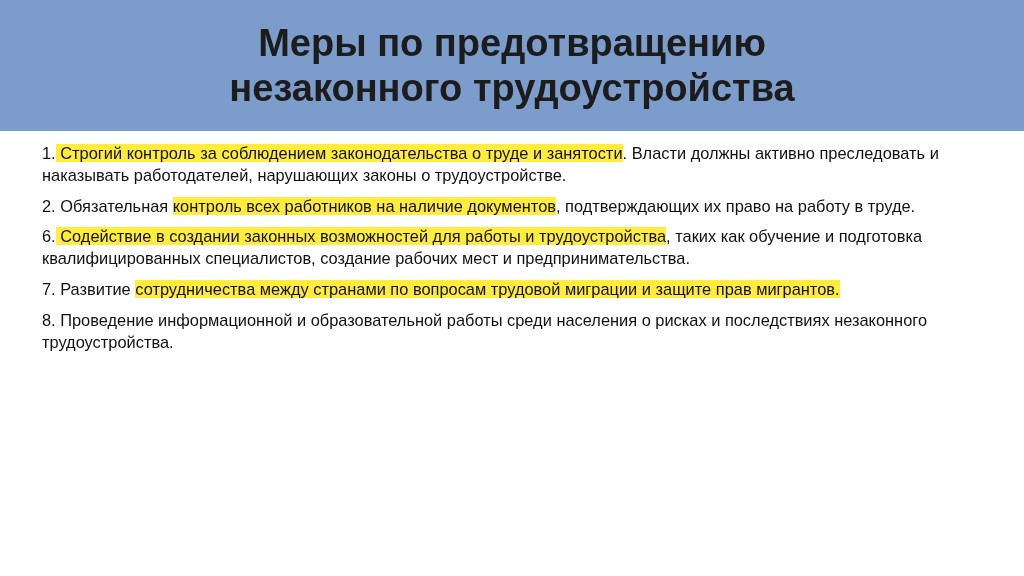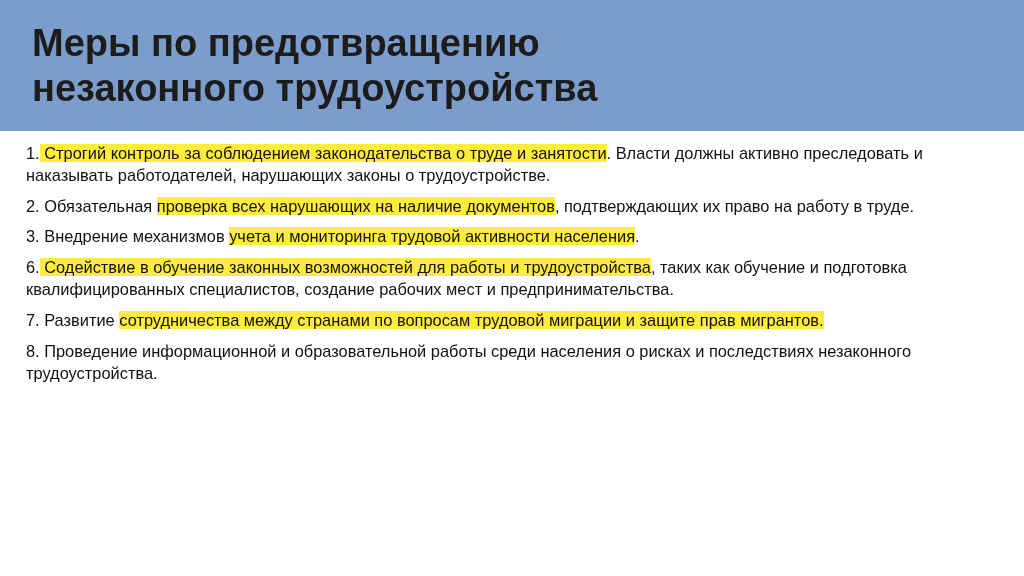--- a/index.html
+++ b/index.html
@@ -26,35 +26,35 @@
     top: 0;
     width: 1024px;
     height: 131px;
     background: #7c9dcb;
     display: flex;
     align-items: center;
     justify-content: center;
   }
   .title-text {
     width: 960px;
-    text-align: left;
+    text-align: center;
     color: #1c1c1c;
     font-size: 38px;
     font-weight: bold;
     line-height: 1.16;
     letter-spacing: 0px;
     white-space: pre-line;
   }
   .body-area {
     position: absolute;
     left: 0;
     top: 131px;
     width: 1024px;
     height: 445px;
-    padding: 12px 24px 0 26px;
+    padding: 12px 24px 0 42px;
     box-sizing: border-box;
   }
   .para {
     font-size: 16.4px;
     color: #111111;
     line-height: 1.33;
     margin: 0 0 9px 0;
     text-align: left;
   }
   .para:last-child {
@@ -72,21 +72,20 @@
 <div class="slide">
 
   <div class="title-band">
     <div class="title-text">Меры по предотвращению
 незаконного трудоустройства</div>
   </div>
 
   <div class="body-area">
     <div id="list-root">
         <p class="para"><span>1.</span><span class="hl"> Строгий контроль за соблюдением законодательства о труде и занятости</span><span>. Власти должны активно преследовать и наказывать работодателей, нарушающих законы о трудоустройстве.</span></p>
-        <p class="para"><span>2.</span><span> Обязательная </span><span class="hl">проверка всех нарушающих на наличие документов</span><span>, подтверждающих их право на работу в труде.</span></p>
-        <p class="para"><span>3.</span><span> Внедрение механизмов </span><span class="hl">учета и мониторинга трудовой активности населения</span><span>.</span></p>
-        <p class="para"><span>6.</span><span class="hl"> Содействие в обучение законных возможностей для работы и трудоустройства</span><span>, таких как обучение и подготовка квалифицированных специалистов, создание рабочих мест и предпринимательства.</span></p>
+        <p class="para"><span>2.</span><span> Обязательная </span><span class="hl">контроль всех работников на наличие документов</span><span>, подтверждающих их право на работу в труде.</span></p>
+        <p class="para"><span>6.</span><span class="hl"> Содействие в создании законных возможностей для работы и трудоустройства</span><span>, таких как обучение и подготовка квалифицированных специалистов, создание рабочих мест и предпринимательства.</span></p>
         <p class="para"><span>7.</span><span> Развитие </span><span class="hl">сотрудничества между странами по вопросам трудовой миграции и защите прав мигрантов.</span></p>
         <p class="para"><span>8.</span><span> Проведение информационной и образовательной работы среди населения о рисках и последствиях незаконного трудоустройства.</span></p>
       </div>
   </div>
 
 </div>
 
 </body></html>

